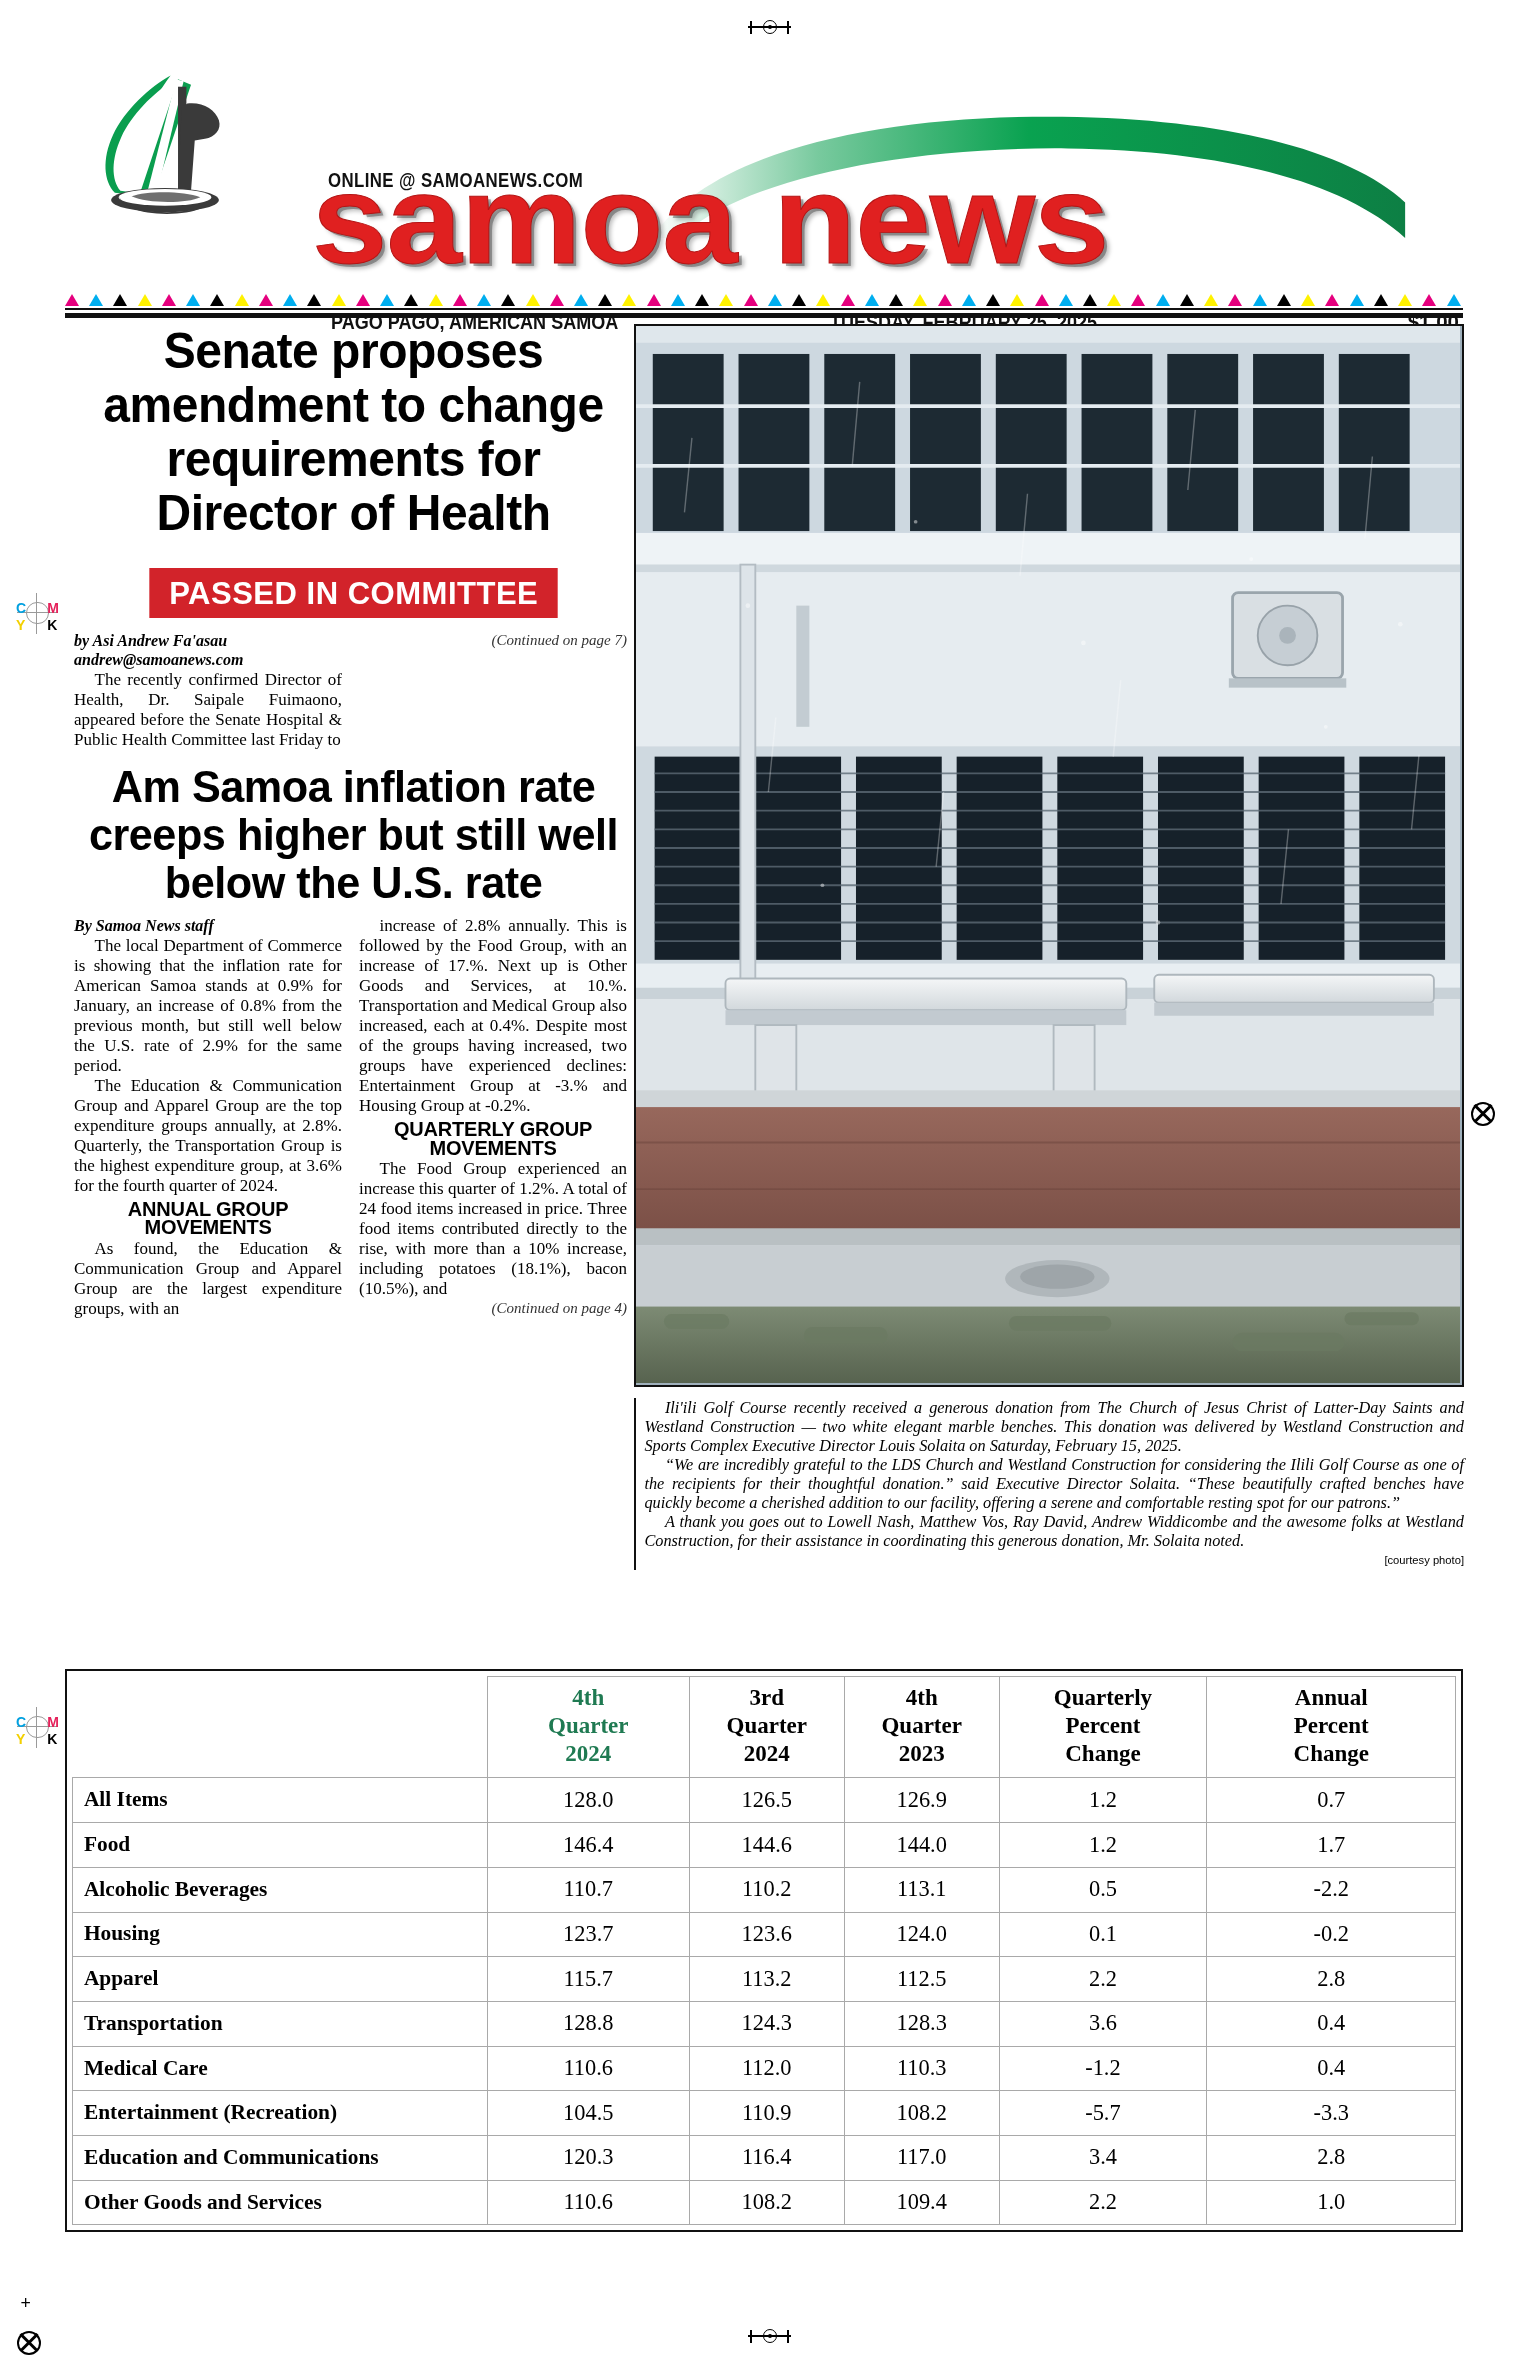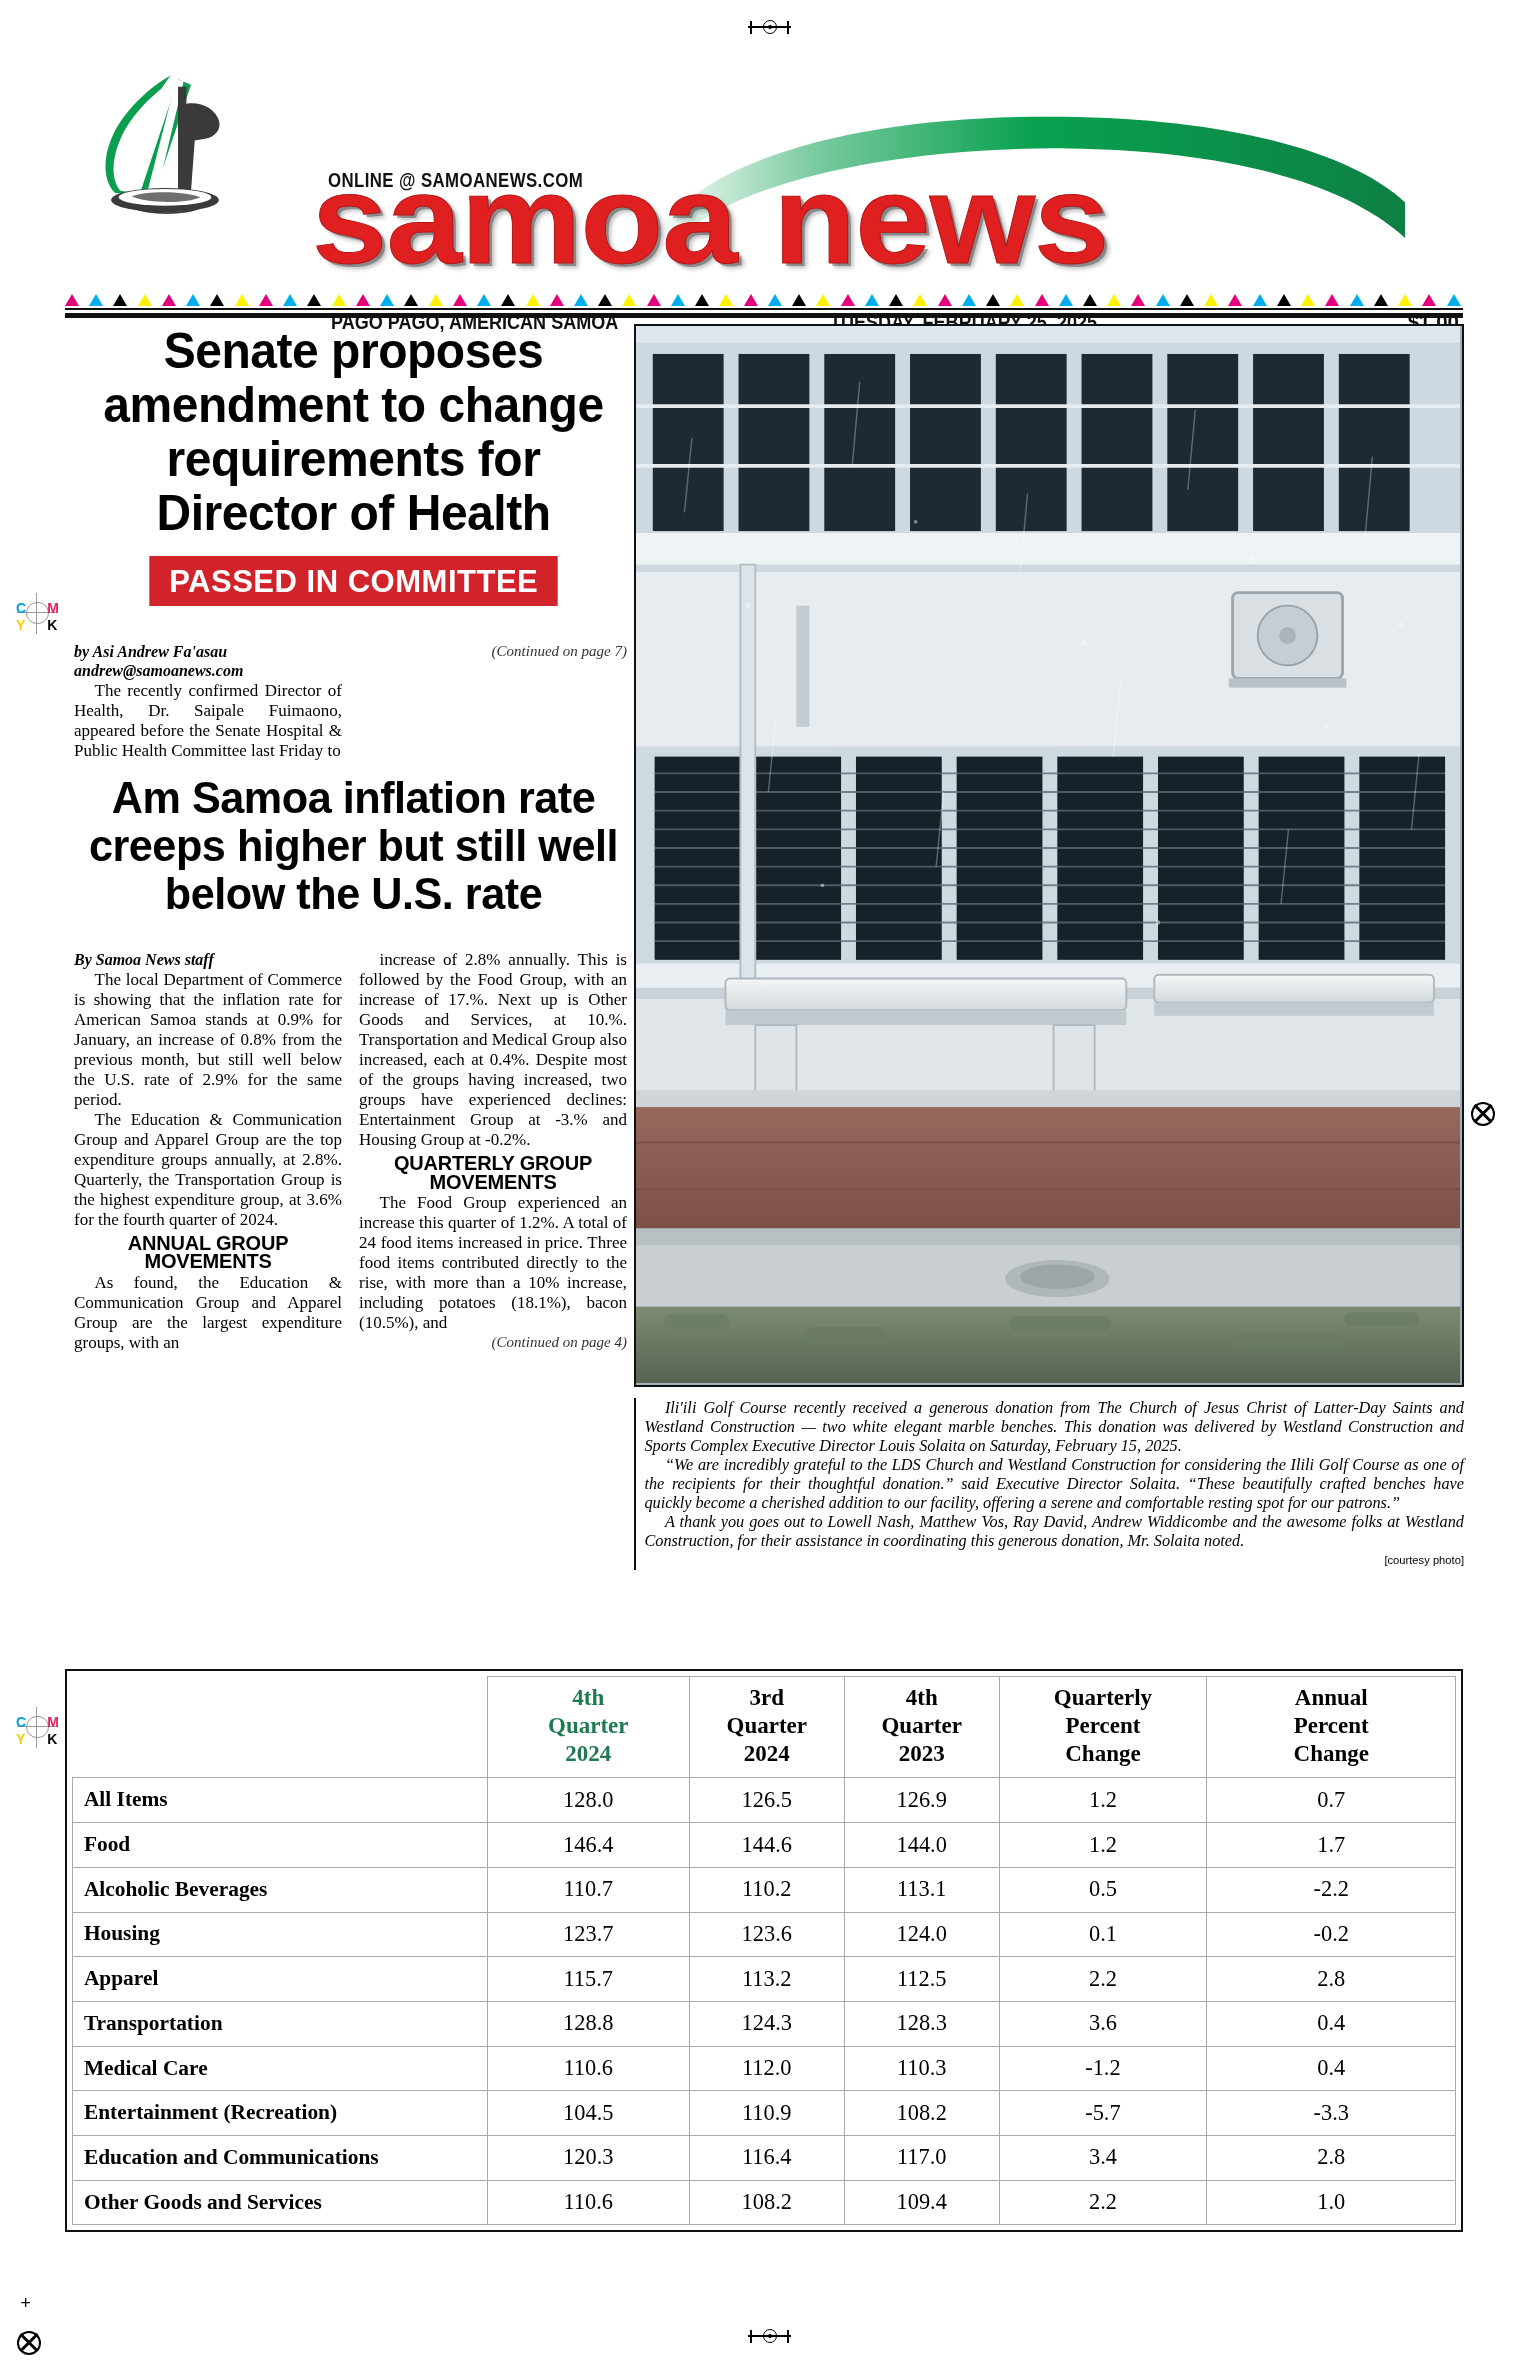--- a/index.html
+++ b/index.html
@@ -86,31 +86,31 @@
   .left-col { position:absolute; left:74px; top:324px; width:559px; }
 
   .headline {
     font-family:"Liberation Sans Narrow","Liberation Sans", sans-serif;
     font-weight:bold; color:#000; text-align:center;
     letter-spacing:-0.5px;
   }
   .headline-1 { font-size:50px; line-height:54px; transform:scaleX(0.96); transform-origin:center top; }
   .headline-2 { font-size:45px; line-height:48px; margin-top:5.6px; transform:scaleX(0.96); transform-origin:center top; }
 
-  .kicker-wrap { text-align:center; margin-top:16px; }
+  .kicker-wrap { text-align:center; margin-top:28px; }
   .kicker {
     display:inline-block; background:#d2232a; color:#fff;
     font-family:"Liberation Sans Narrow","Liberation Sans", sans-serif;
     font-weight:bold; font-size:32px; line-height:34px;
     padding:7.5px 20.5px 8.4px 20.5px; letter-spacing:0.5px;
     transform:scaleX(0.97); transform-origin:center;
   }
 
   .twocol { display:flex; gap:17px; margin-top:13px; }
-  .twocol .col { width:268px;margin-top:23px; }
+  .twocol .col { width:268px; }
 
   .byline {
     font-family:"Liberation Serif", serif; font-weight:bold; font-style:italic;
     font-size:16px; line-height:19.6px; color:#000;
   }
   .body-text {
     font-family:"Liberation Serif", serif; font-size:17px; line-height:20px;
     color:#000; text-align:justify; text-justify:inter-word; hyphens:manual;
   }
   .body-text p { margin:0; text-indent:20.5px; }

